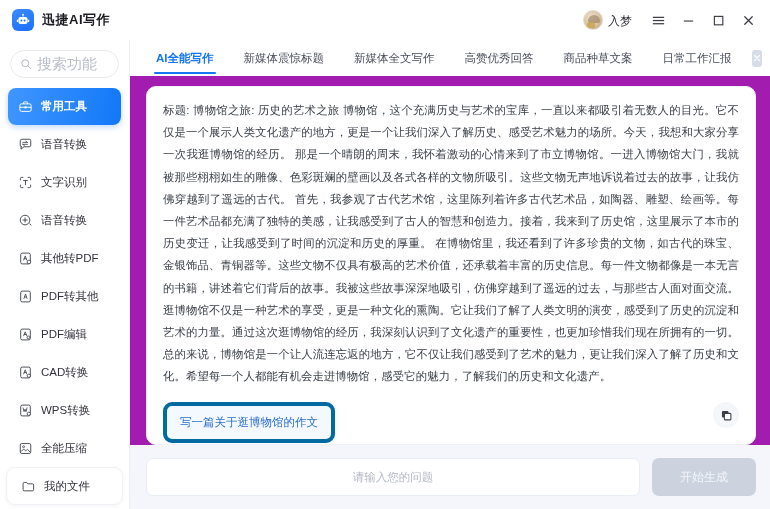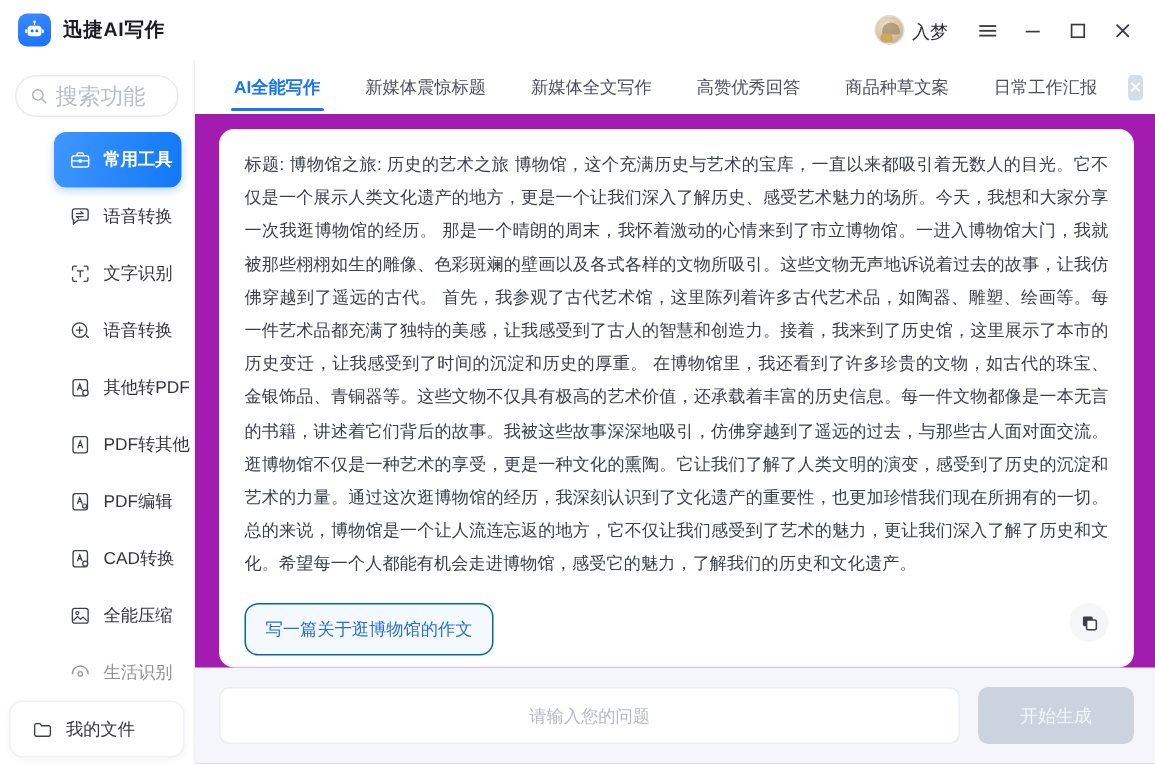--- a/index.html
+++ b/index.html
@@ -130,21 +130,20 @@
   .nav-item {
     height: 37px;
     display: flex; align-items: center;
     gap: 8px;
     padding: 0 9px;
     border-radius: 8px;
     color: #33333c;
     font-size: 11.5px;
     white-space: nowrap;
     margin-bottom: 1px;
-    margin-left: 28px;
   }
   .nav-item .ic { width: 16px; height: 16px; flex: 0 0 16px; display:flex; align-items:center; justify-content:center; }
   .nav-item.active {
     background: linear-gradient(100deg,#3f96ff 0%,#1278f8 100%);
     color: #ffffff;
     font-weight: bold;
     box-shadow: 0 2px 6px rgba(25,112,248,.28);
   }
   .nav-item.faded { opacity: .55; }
   .my-files {
@@ -233,21 +232,21 @@
     letter-spacing: .1px;
     flex: 0 0 auto;
     word-break: break-all;
   }
   .chip-row {
     margin-top: 14px;
     display: flex; align-items: center;
     flex: 0 0 auto;
   }
   .prompt-chip {
-    border: 1px solid #0369a1;
+    border: 4px solid #0369a1;
     background: #f4f9ff;
     color: #2b6fd0;
     border-radius: 9px;
     font-size: 11.5px;
     padding: 9px 13px;
     white-space: nowrap;
   }
   .copy-btn {
     position: absolute;
     right: 16px; bottom: 16px;
@@ -440,20 +439,30 @@
           <span class="ic">
             <svg width="15" height="15" viewBox="0 0 20 20" fill="none">
               <rect x="3.6" y="2.8" width="12.8" height="14.4" rx="2" stroke="#3c4049" stroke-width="1.2"></rect>
               <path d="M7.6 11.8l2-5.4 2 5.4M8.4 10.1h2.4" stroke="#3c4049" stroke-width="1.1" stroke-linecap="round"></path>
               <circle cx="14.4" cy="14.4" r="2.2" fill="#fff" stroke="#3c4049" stroke-width="1.1"></circle>
             </svg>
           </span>
           <span>CAD转换</span>
         </div>
 
+        <div class="nav-item">
+          <span class="ic">
+            <svg width="15" height="15" viewBox="0 0 20 20" fill="none">
+              <rect x="3.6" y="2.8" width="12.8" height="14.4" rx="2" stroke="#3c4049" stroke-width="1.2"></rect>
+              <path d="M6.8 6.6l1.3 5 1.3-3.4 1.3 3.4 1.3-5" stroke="#3c4049" stroke-width="1.1" stroke-linecap="round" stroke-linejoin="round"></path>
+              <circle cx="14.4" cy="14.4" r="2.2" fill="#fff" stroke="#3c4049" stroke-width="1.1"></circle>
+            </svg>
+          </span>
+          <span>WPS转换</span>
+        </div>
 
         <div class="nav-item">
           <span class="ic">
             <svg width="15" height="15" viewBox="0 0 20 20" fill="none">
               <rect x="3" y="3.4" width="14" height="13.2" rx="2" stroke="#3c4049" stroke-width="1.2"></rect>
               <circle cx="7.4" cy="7.6" r="1.3" stroke="#3c4049" stroke-width="1.1"></circle>
               <path d="M4 14.2l3.6-3.6 2.6 2.6 2.4-2 3.4 3.4" stroke="#3c4049" stroke-width="1.1" stroke-linejoin="round"></path>
             </svg>
           </span>
           <span>全能压缩</span>

